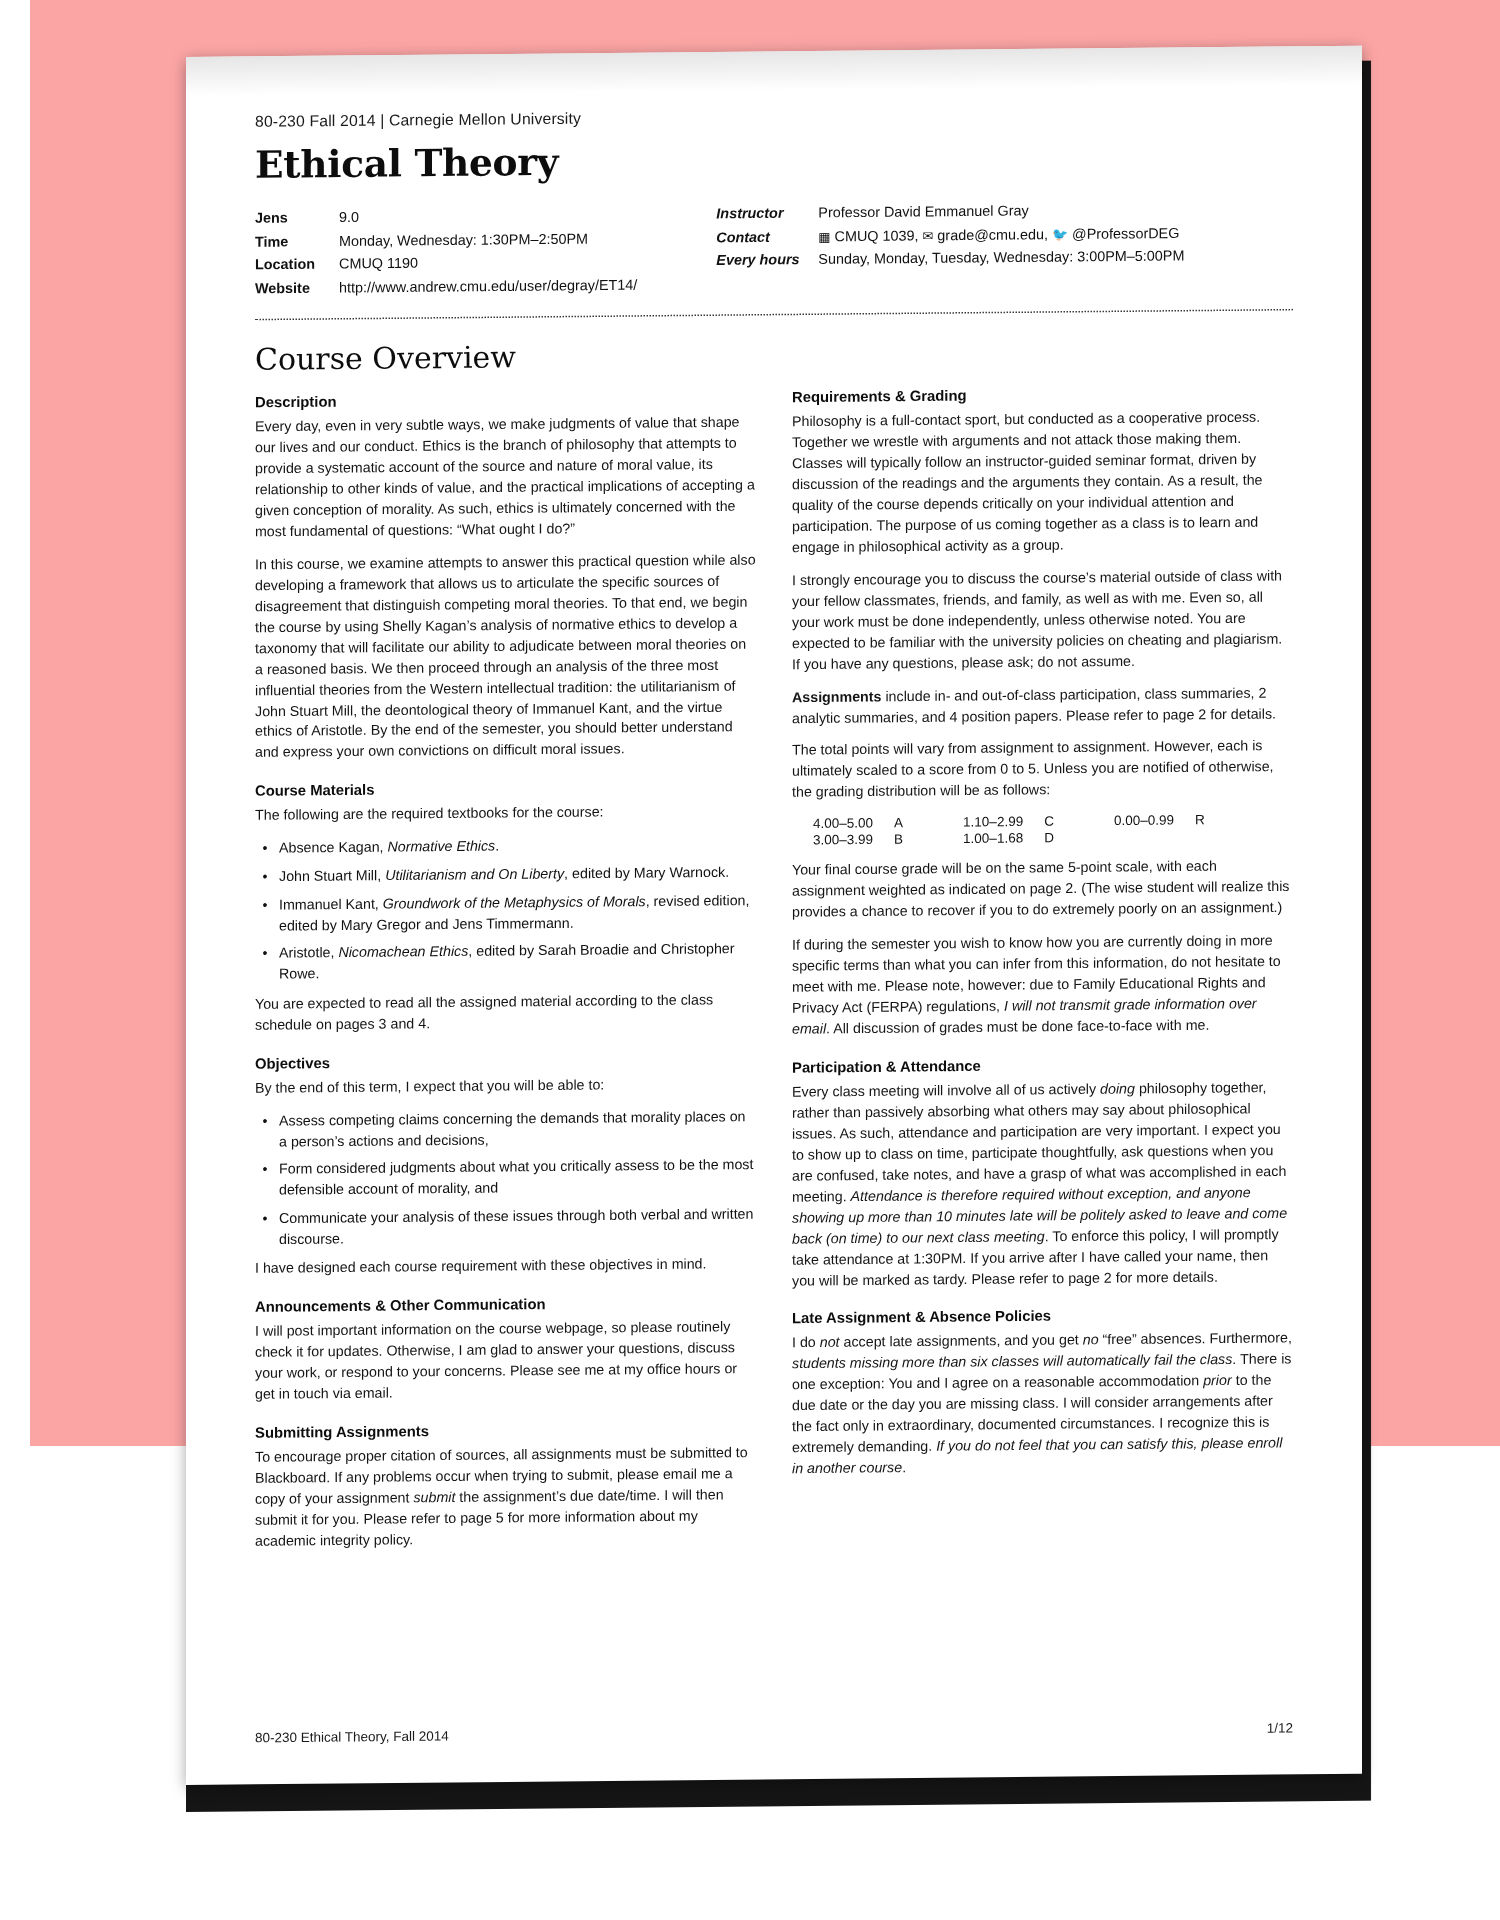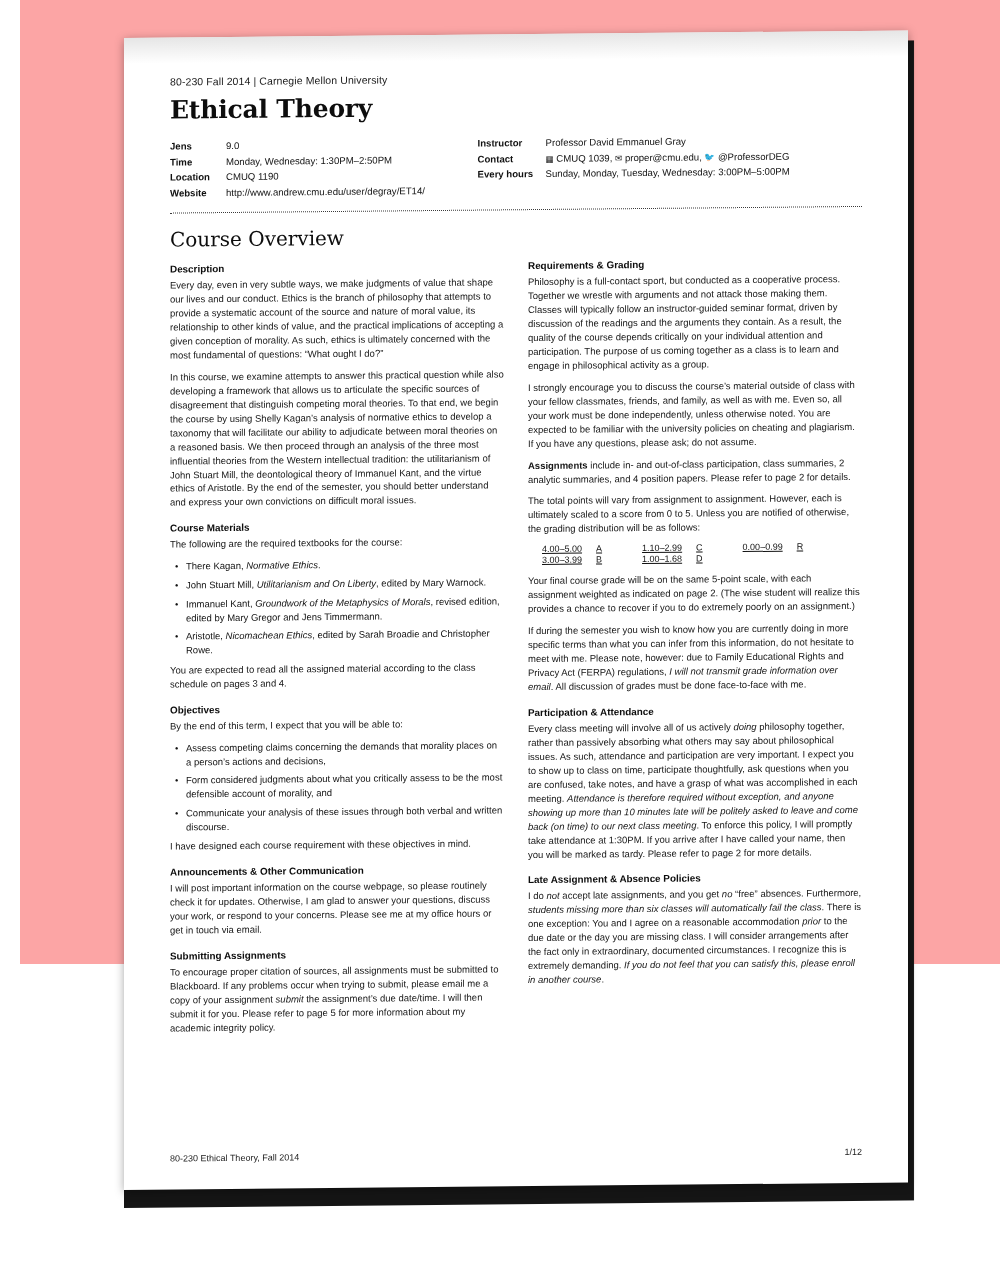--- a/index.html
+++ b/index.html
@@ -85,21 +85,21 @@
     color: #111;
   }
   .meta-col-left { width: 320px; }
   .meta-col-right { width: 400px; }
   .meta-row { display: flex; }
   .meta-key {
     font-weight: bold;
     width: 56px;
     flex: 0 0 56px;
   }
-  .meta-key.wide { width: 68px; flex: 0 0 68px; }
+  .meta-key.wide { width: 68px; flex: 0 0 68px; font-style: italic; }
   .meta-val { flex: 1; }
 
   .dotline {
     margin: 12px 0 14px 0;
     border-bottom: 1.4px dotted #3a3a3a;
     height: 0;
   }
 
   h2.section {
     font-family: "DejaVu Serif", serif;
@@ -155,21 +155,20 @@
 
   
   .grade-table {
     margin: 4px 0 8px 14px;
     font-size: 9px;
     border-collapse: collapse;
   }
   .grade-table td {
     padding: 0 14px 1px 0;
     white-space: nowrap;
-    text-decoration: underline;
   }
   .grade-table td.letter { padding-right: 40px; }
 
   
   .footer {
     position: absolute;
     left: 46px;
     right: 46px;
     bottom: 26px;
     display: flex;
@@ -218,21 +217,21 @@
           <div class="meta-row">
             <div class="meta-key wide">Instructor</div>
             <div class="meta-val">Professor David Emmanuel Gray</div>
           </div>
           <div class="meta-row">
             <div class="meta-key wide">Contact</div>
             <div class="meta-val">
               <span class="icon-glyph">▦</span>
               <span>CMUQ 1039,</span>
               <span class="icon-glyph">✉</span>
-              <span>proper@cmu.edu,</span>
+              <span>grade@cmu.edu,</span>
               <span class="icon-glyph">🐦</span>
               <span>@ProfessorDEG</span>
             </div>
           </div>
           <div class="meta-row">
             <div class="meta-key wide">Every hours</div>
             <div class="meta-val">Sunday, Monday, Tuesday, Wednesday: 3:00PM–5:00PM</div>
           </div>
         </div>
       </div>
@@ -245,21 +244,21 @@
 
         <div class="col">
 
           <h3 class="sub">Description</h3>
           <p class="body">Every day, even in very subtle ways, we make judgments of value that shape our lives and our conduct. Ethics is the branch of philosophy that attempts to provide a systematic account of the source and nature of moral value, its relationship to other kinds of value, and the practical implications of accepting a given conception of morality. As such, ethics is ultimately concerned with the most fundamental of questions: “What ought I do?”</p>
           <p class="body">In this course, we examine attempts to answer this practical question while also developing a framework that allows us to articulate the specific sources of disagreement that distinguish competing moral theories. To that end, we begin the course by using Shelly Kagan’s analysis of normative ethics to develop a taxonomy that will facilitate our ability to adjudicate between moral theories on a reasoned basis. We then proceed through an analysis of the three most influential theories from the Western intellectual tradition: the utilitarianism of John Stuart Mill, the deontological theory of Immanuel Kant, and the virtue ethics of Aristotle. By the end of the semester, you should better understand and express your own convictions on difficult moral issues.</p>
 
           <h3 class="sub spaced">Course Materials</h3>
           <p class="body">The following are the required textbooks for the course:</p>
           <ul class="bullets">
-            <li><span>There Kagan, </span><em>Normative Ethics</em><span>.</span></li>
+            <li><span>Absence Kagan, </span><em>Normative Ethics</em><span>.</span></li>
             <li><span>John Stuart Mill, </span><em>Utilitarianism and On Liberty</em><span>, edited by Mary Warnock.</span></li>
             <li><span>Immanuel Kant, </span><em>Groundwork of the Metaphysics of Morals</em><span>, revised edition, edited by Mary Gregor and Jens Timmermann.</span></li>
             <li><span>Aristotle, </span><em>Nicomachean Ethics</em><span>, edited by Sarah Broadie and Christopher Rowe.</span></li>
           </ul>
           <p class="body">You are expected to read all the assigned material according to the class schedule on pages 3 and 4.</p>
 
           <h3 class="sub spaced">Objectives</h3>
           <p class="body">By the end of this term, I expect that you will be able to:</p>
           <ul class="bullets">
             <li>Assess competing claims concerning the demands that morality places on a person’s actions and decisions,</li>

